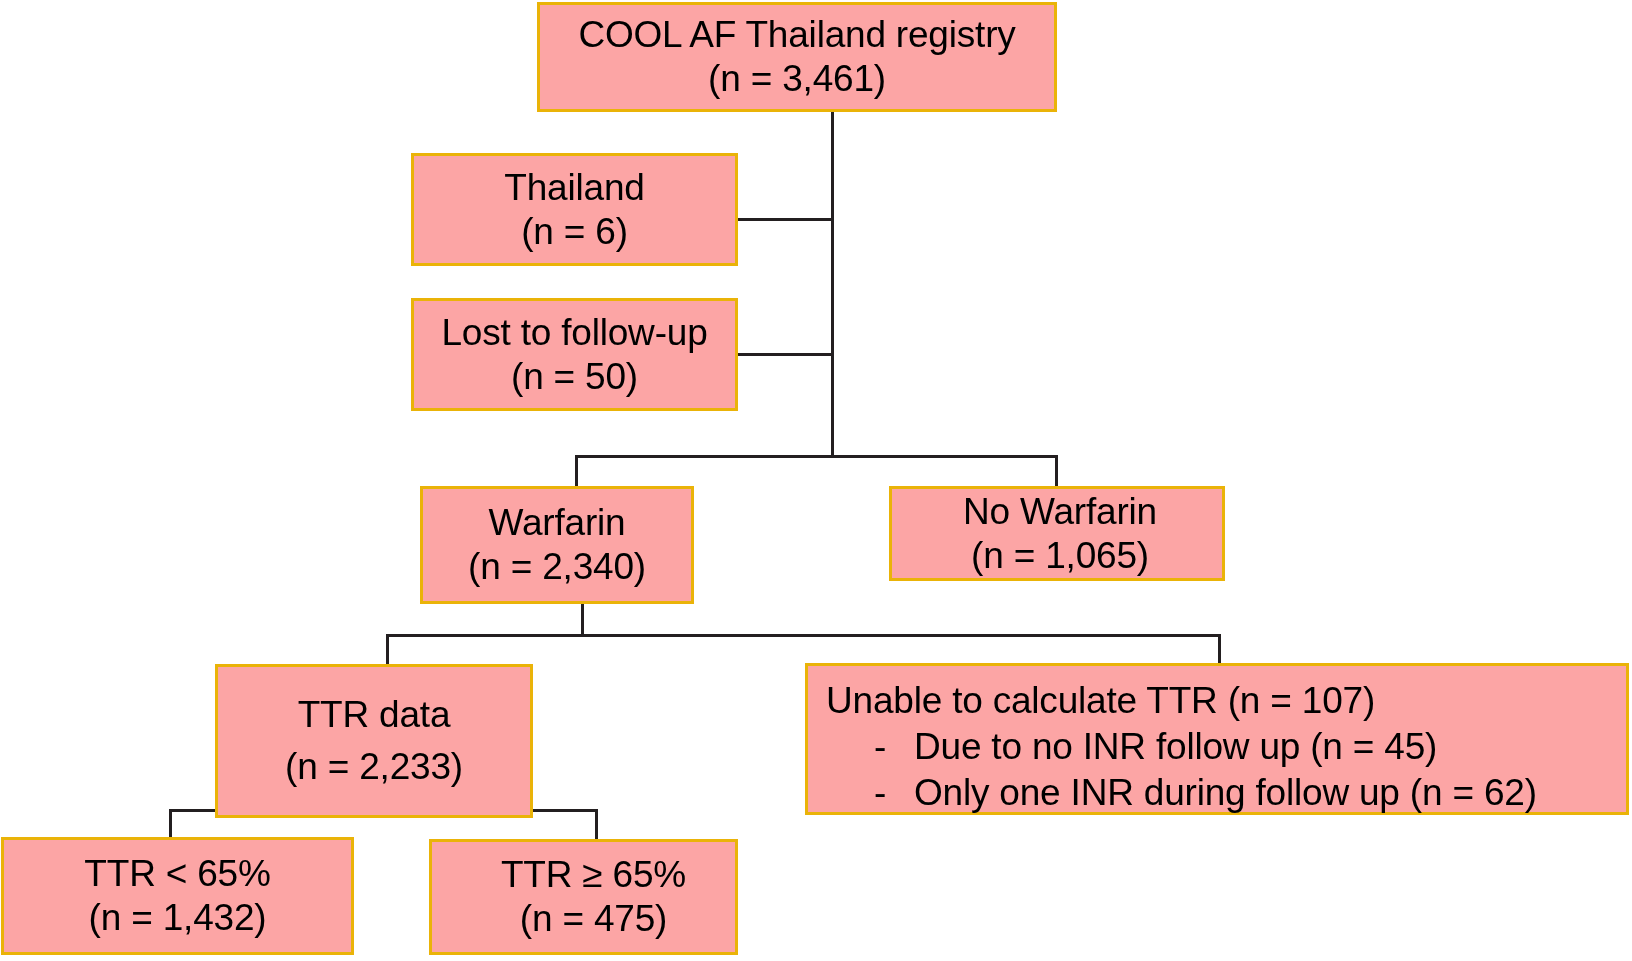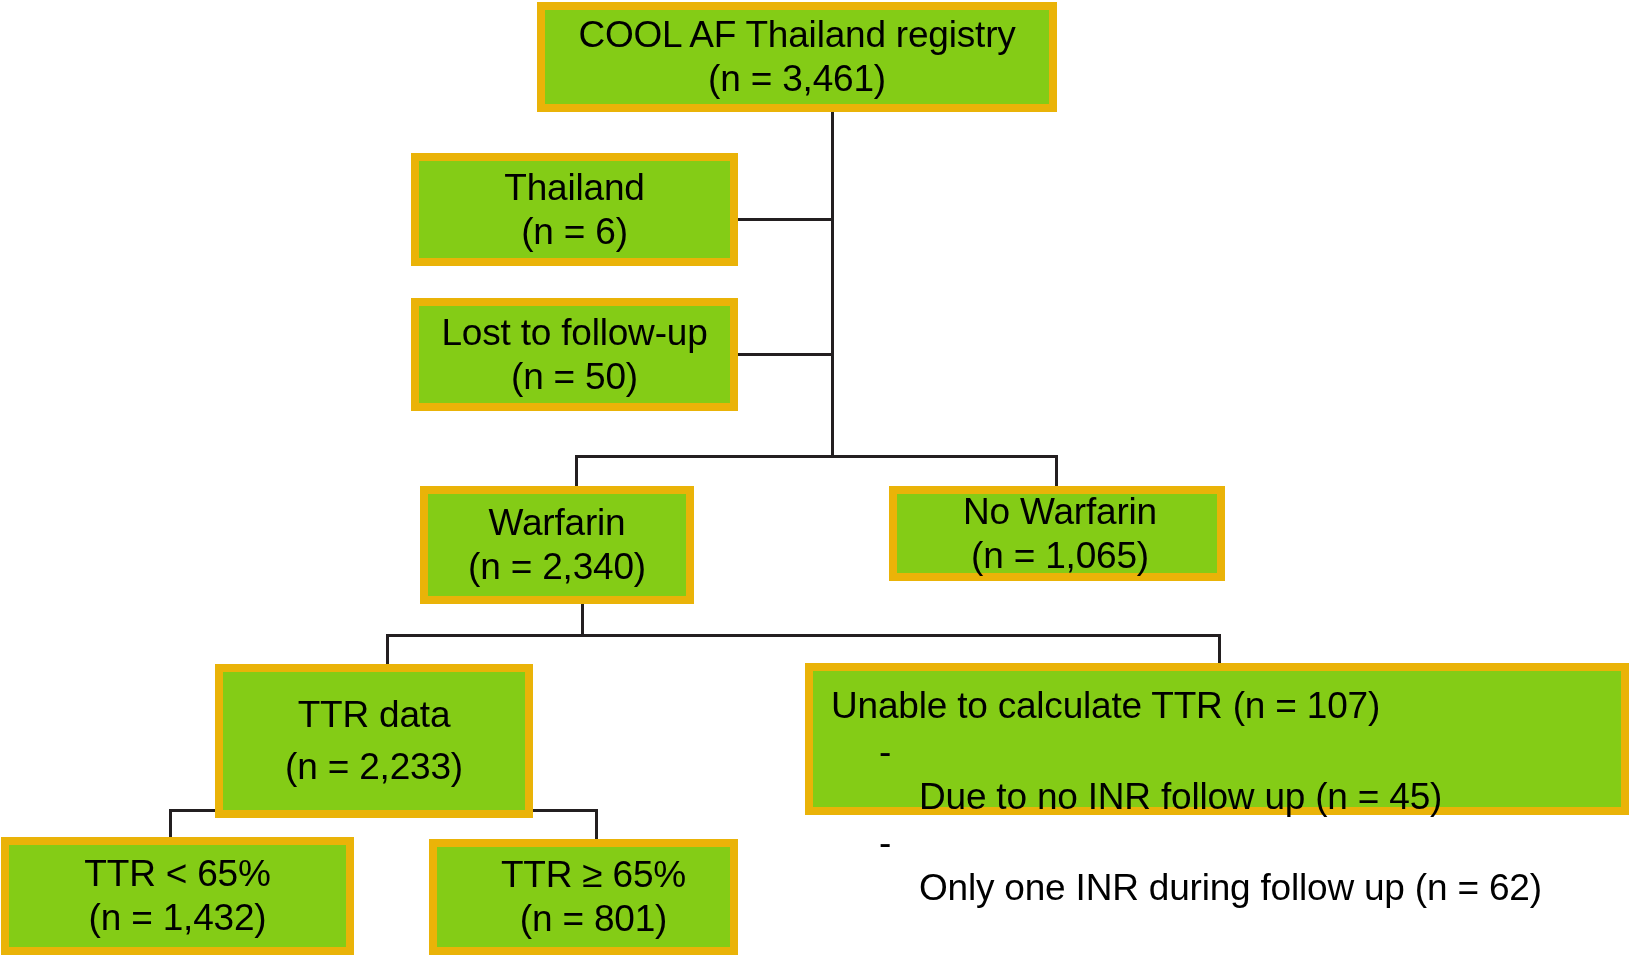--- a/index.html
+++ b/index.html
@@ -16,22 +16,22 @@
     position: relative;
     width: 1632px;
     height: 961px;
     background: #ffffff;
     overflow: hidden;
   }
   
   .node {
     position: absolute;
     box-sizing: border-box;
-    border: 8px solid #eab308;
-    background: #84cc16;
+    border: 3px solid #eab308;
+    background: #fca5a5;
     display: flex;
     flex-direction: column;
     align-items: center;
     justify-content: center;
     text-align: center;
     line-height: 1.18;
     font-size: 37px;
     letter-spacing: -0.2px;
   }
   .node .line1,
@@ -56,21 +56,20 @@
   }
   .node.block-text .bullet-mark {
     display: inline-block;
     width: 40px;
     flex: 0 0 40px;
     margin-left: 48px;
     text-align: left;
   }
   .node.block-text .bullet-text {
     display: inline-block;
-    margin-top: 45px;
   }
   
   .conn {
     position: absolute;
     background: #231f20;
   }
   .conn.v { width: 3px; }
   .conn.h { height: 3px; }
 </style>
 </head>
@@ -140,16 +139,16 @@
     </span>
   </div>
 
   <div class="node" style="left:1px; top:837px; width:353px; height:118px;">
     <span class="line1">TTR &lt; 65%</span>
     <span class="line2">(n = 1,432)</span>
   </div>
 
   <div class="node" style="left:429px; top:839px; width:309px; height:116px;padding-left:20px;">
     <span class="line1">TTR ≥ 65%</span>
-    <span class="line2">(n = 801)</span>
+    <span class="line2">(n = 475)</span>
   </div>
 
 </div>
 
 </body></html>

